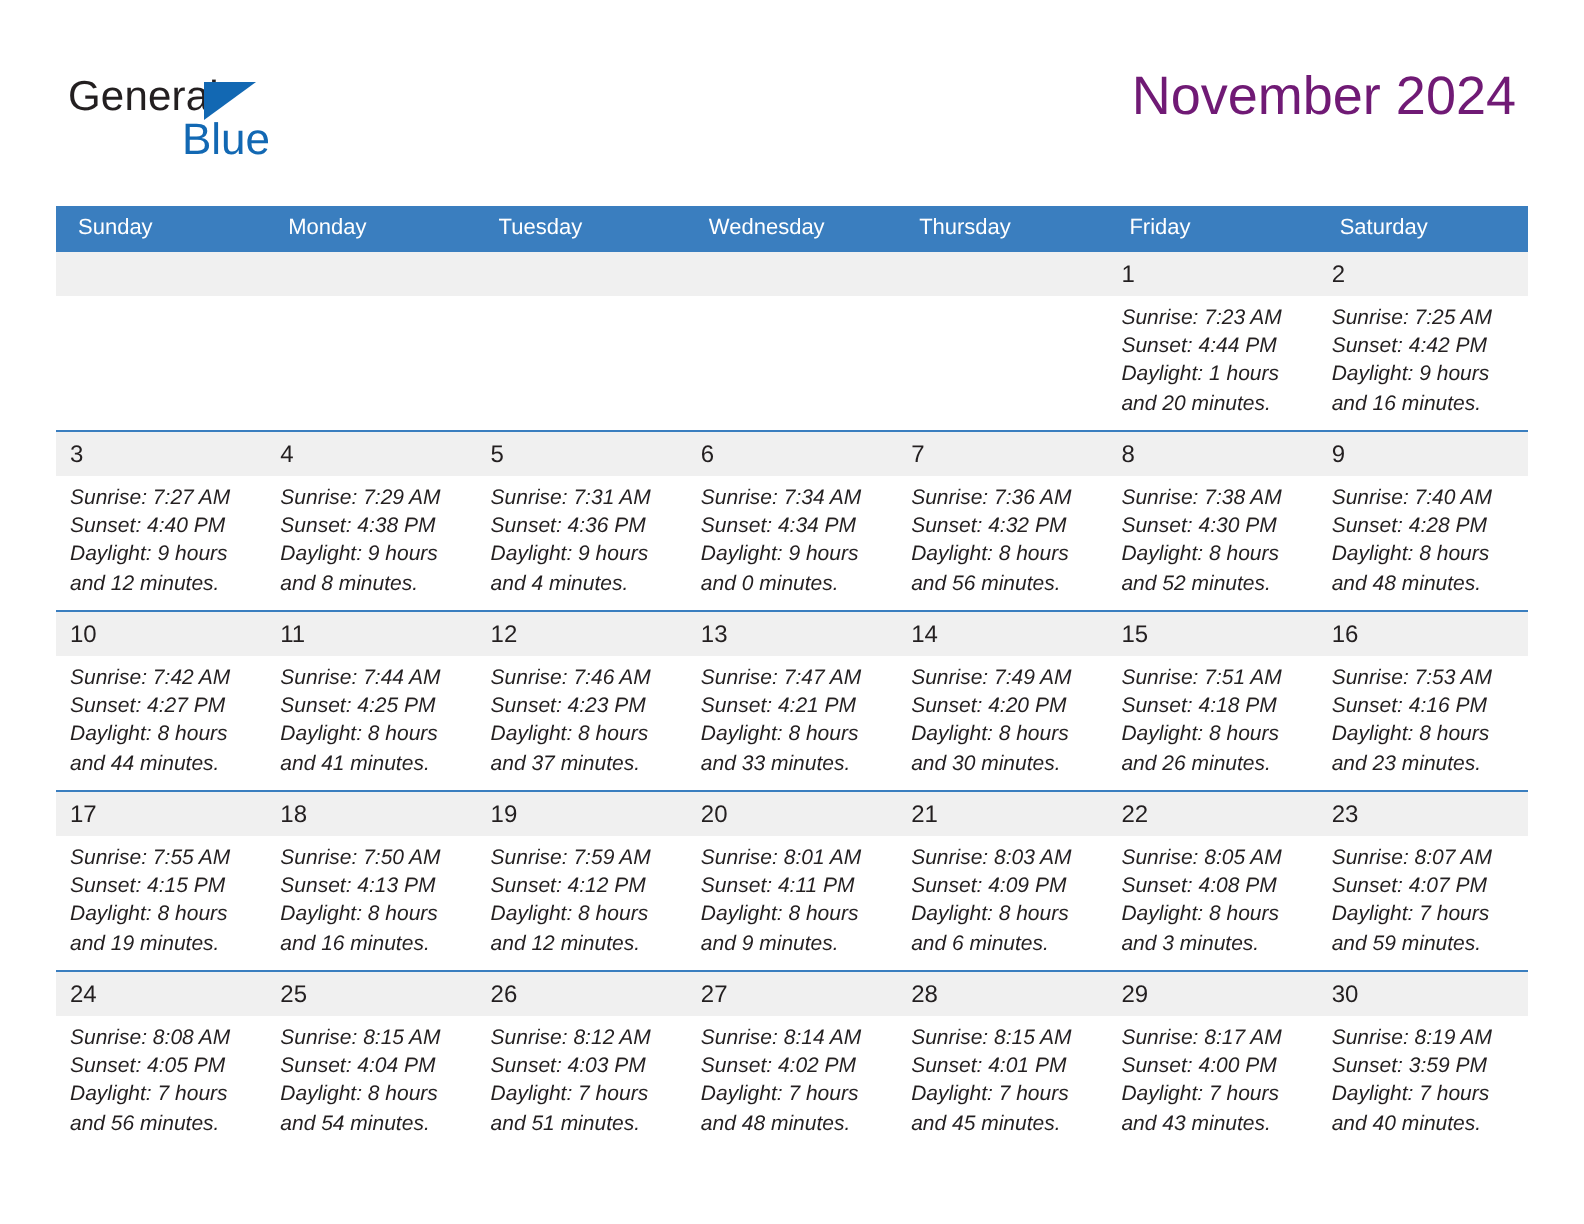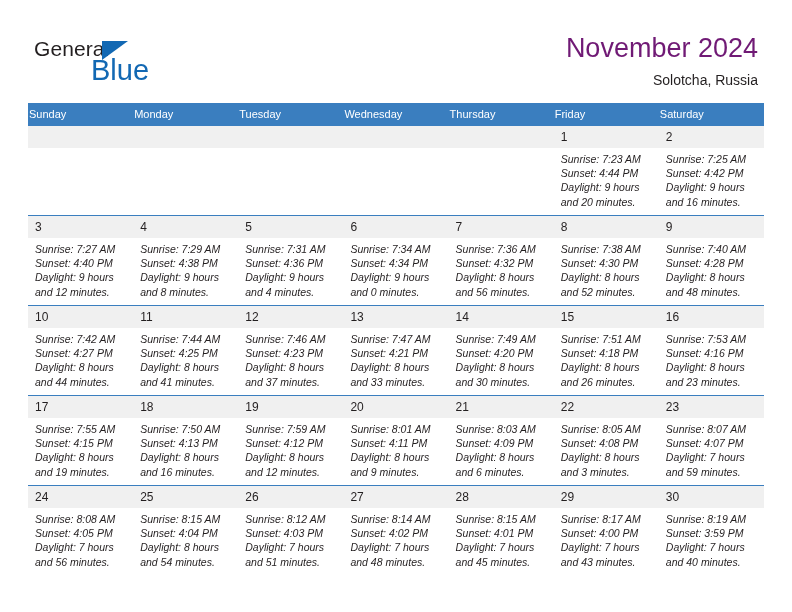--- a/index.html
+++ b/index.html
@@ -53,21 +53,21 @@
     top: 4px;
     width: 0;
     height: 0;
     border-left: 26px solid #1268b3;
     border-bottom: 19px solid transparent;
   }
   .logo-blue {
     position: absolute;
     left: 57px;
     top: 21px;
-    font-size: 29px;
+    font-size: 22px;
     color: #1268b3;
     line-height: 24px;
     font-family: "Liberation Sans", sans-serif;
   }
   .title-block {
     position: absolute;
     right: 34px;
     top: 32px;
     text-align: right;
   }
@@ -95,21 +95,21 @@
     width: 736px;
     border-collapse: collapse;
     table-layout: fixed;
   }
   .calendar th {
     background: #3a7ebf;
     color: #ffffff;
     font-size: 11px;
     font-weight: normal;
     text-align: left;
-    padding: 5px 0 5px 1px;
+    padding: 5px 0 5px 11px;
     height: 11px;
     line-height: 13px;
   }
   .calendar td {
     vertical-align: top;
     padding: 0;
     height: 89px;
     border-top: 1.5px solid #3a7ebf;
     background: #ffffff;
   }
@@ -147,21 +147,20 @@
 <div class="page">
 
   <div class="header">
     <div class="logo">
       <span class="logo-general">General</span>
       <span class="logo-triangle"></span>
       <span class="logo-blue">Blue</span>
     </div>
     <div class="title-block">
       <div class="cal-title">November 2024</div>
-      <div class="cal-subtitle">Solotcha, Russia</div>
     </div>
   </div>
 
   <table class="calendar">
     <thead>
       <tr>
         <th>Sunday</th>
         <th>Monday</th>
         <th>Tuesday</th>
         <th>Wednesday</th>
@@ -185,21 +184,21 @@
             <div class="daynum empty"></div>
           </td>
           <td class="empty-cell">
             <div class="daynum empty"></div>
           </td>
           <td>
             <div class="daynum">1</div>
             <div class="info">
               <div>Sunrise: 7:23 AM</div>
               <div>Sunset: 4:44 PM</div>
-              <div class="daylight">Daylight: 9 hours and 20 minutes.</div>
+              <div class="daylight">Daylight: 1 hours and 20 minutes.</div>
             </div>
           </td>
           <td>
             <div class="daynum">2</div>
             <div class="info">
               <div>Sunrise: 7:25 AM</div>
               <div>Sunset: 4:42 PM</div>
               <div class="daylight">Daylight: 9 hours and 16 minutes.</div>
             </div>
           </td>

